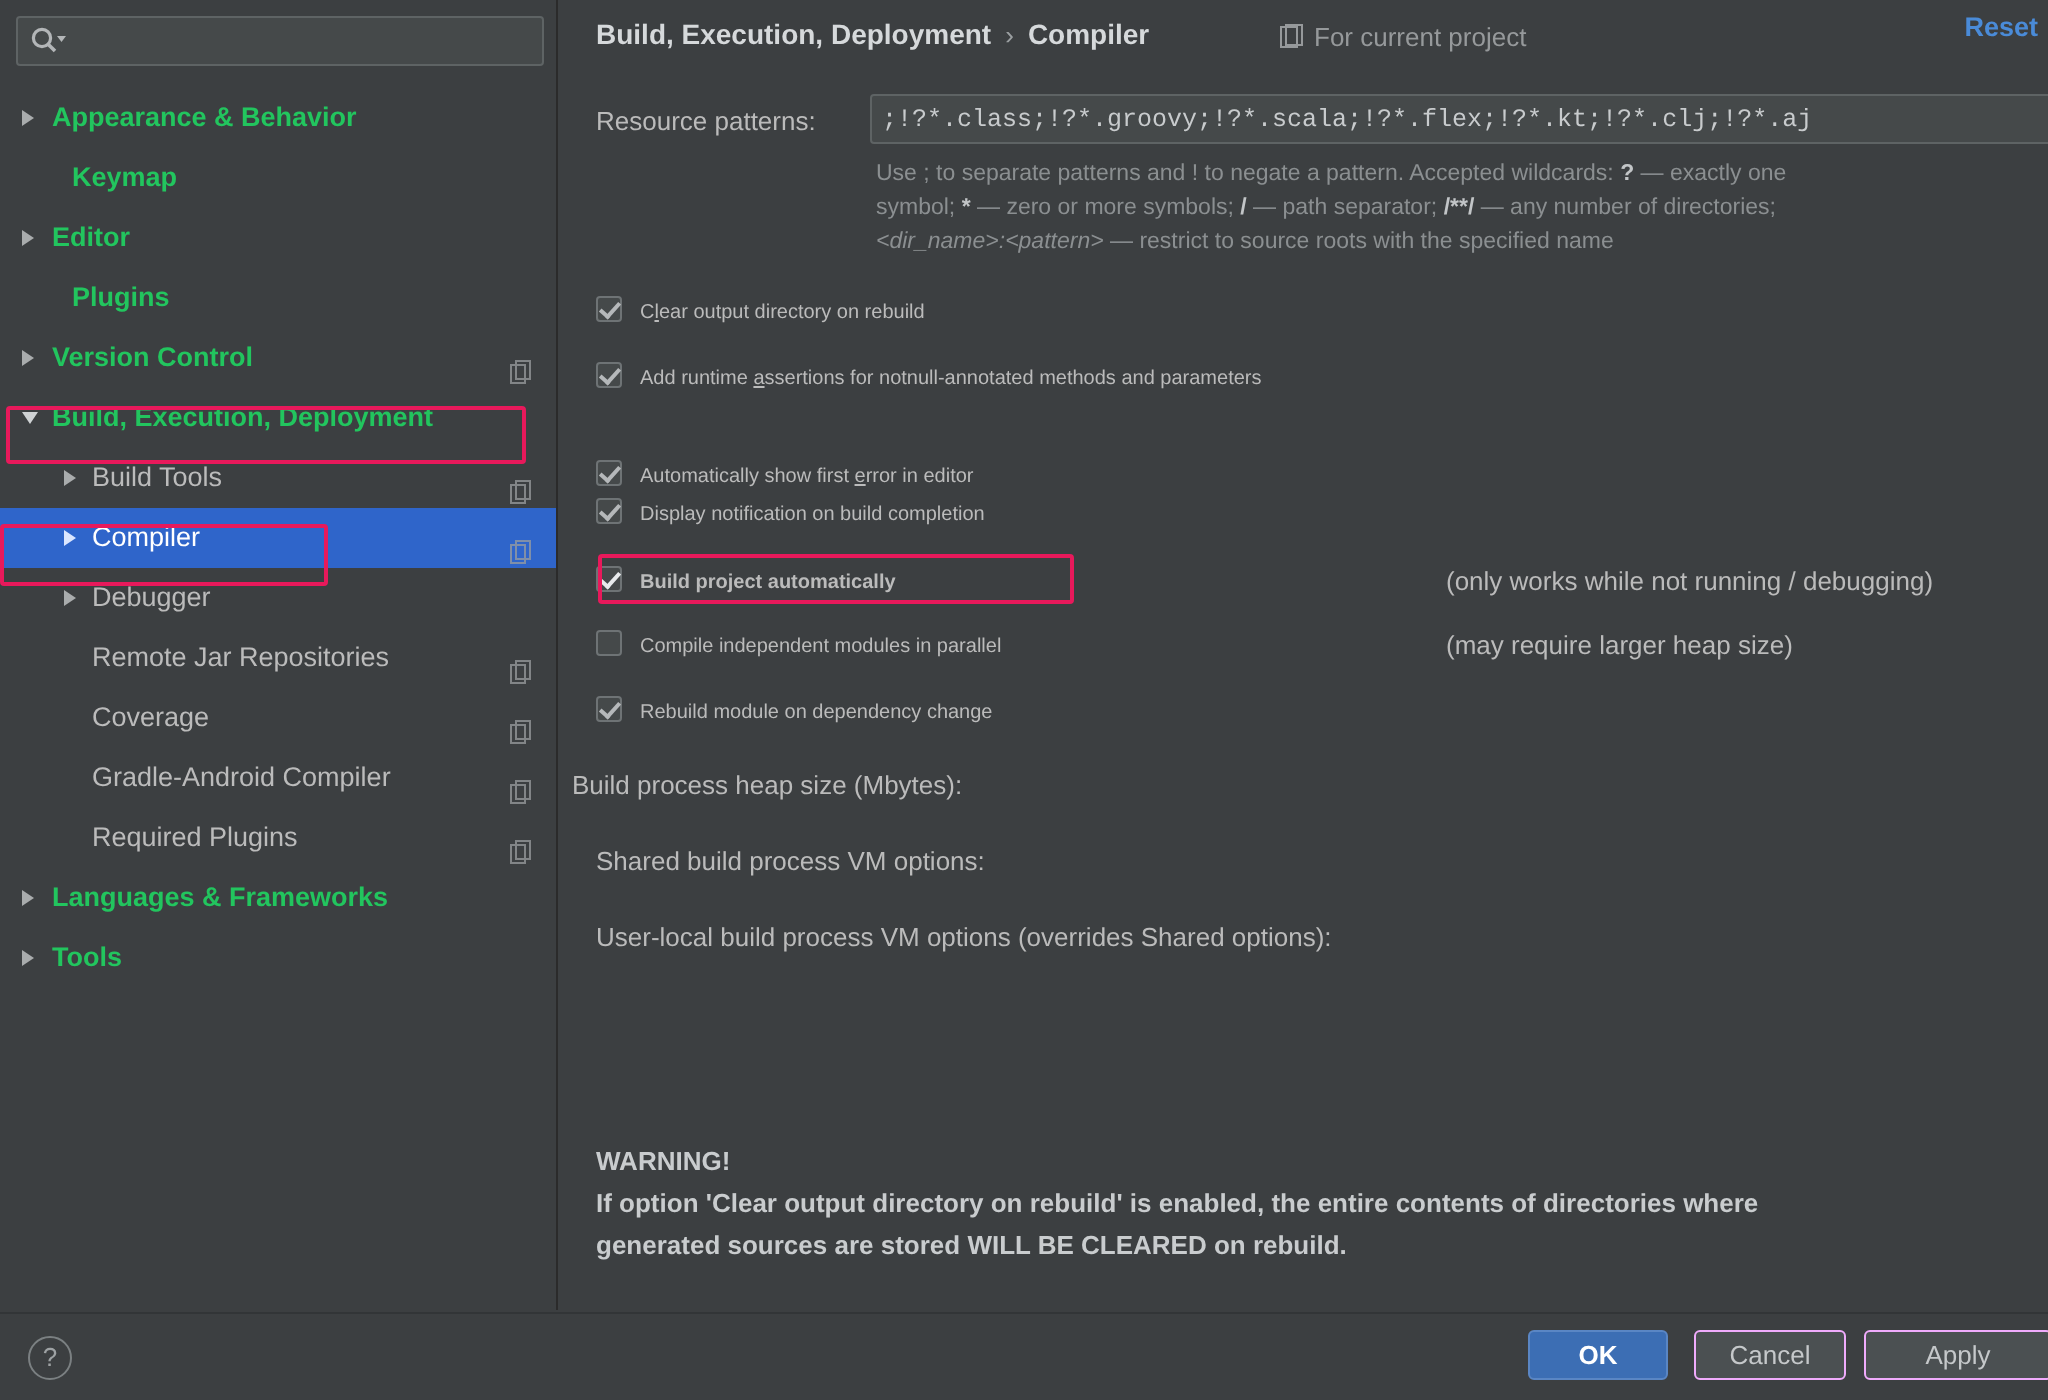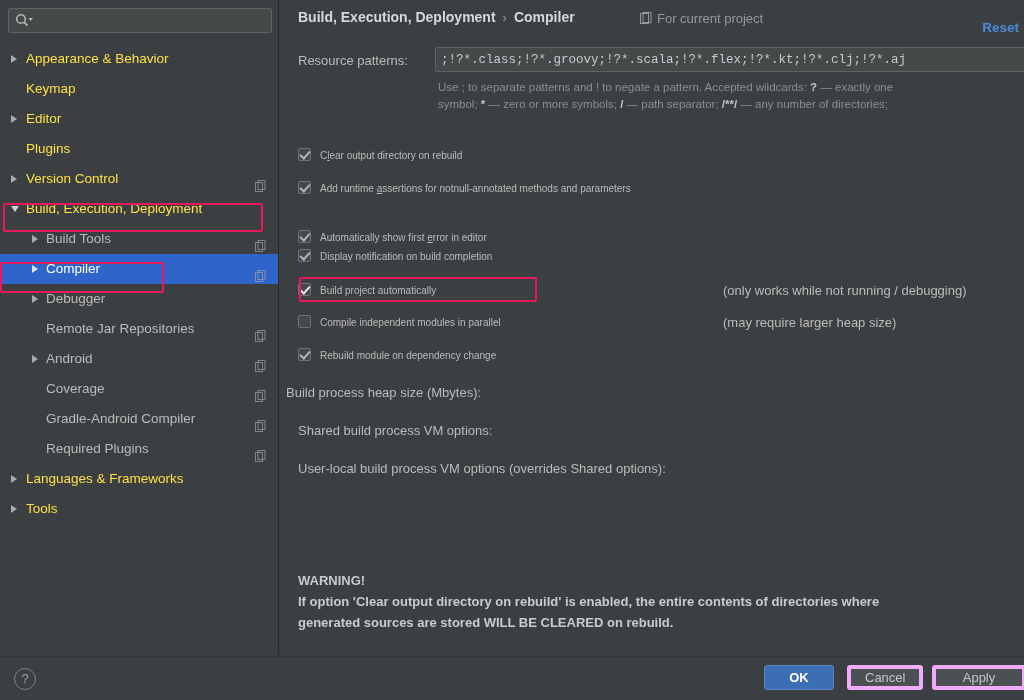--- a/index.html
+++ b/index.html
@@ -51,22 +51,22 @@
   #tree { position: absolute; left: 0; top: 44px; right: 0; }
   .tree-row {
     position: relative;
     height: 30px;
     line-height: 30px;
     font-size: 13.5px;
     color: #bbbbbb;
     white-space: nowrap;
     cursor: default;
   }
-  .tree-row.lvl0 { padding-left: 26px; font-weight: normal; color: #fde047; }
-  .tree-row.lvl0.noarrow { padding-left: 26px; }
+  .tree-row.lvl0 { padding-left: 26px; font-weight: bold; color: #22c55e; }
+  .tree-row.lvl0.noarrow { padding-left: 36px; }
   .tree-row.lvl1 { padding-left: 46px; }
   .tree-row.selected { background: #2f65ca; color: #ffffff; }
   .arrow {
     position: absolute;
     top: 50%;
     margin-top: -4px;
     width: 0; height: 0;
   }
   .arrow.right {
     border-left: 6px solid #a9acad;
@@ -113,21 +113,21 @@
   #scope {
     position: absolute;
     left: 360px; top: 11px;
     font-size: 13px;
     color: #96999b;
     white-space: nowrap;
   }
   #scope .sico { display: inline-block; vertical-align: -2px; margin-right: 5px; }
   #reset-link {
     position: absolute;
-    right: 5px; top: 20px;
+    right: 5px; top: 6px;
     font-size: 13.5px; font-weight: bold;
     color: #4a8bd8;
     cursor: pointer;
   }
 
   .lbl {
     position: absolute;
     font-size: 13px;
     color: #bbbbbb;
     white-space: nowrap;
@@ -226,21 +226,21 @@
   .dlg-btn {
     position: absolute;
     top: 665px;
     height: 25px;
     min-width: 70px;
     padding: 0 14px;
     border-radius: 3px;
     font-family: "Liberation Sans", sans-serif;
     font-size: 13px;
     cursor: pointer;
-    border: 4px solid #f0abfc;
+    border: 1px solid #f0abfc;
     background: #4b5052;
     color: #c5c8ca;
   }
   #ok-btn {
     left: 764px;
     background: #3c6eb4;
     border: 1px solid #5a86c4;
     color: #ffffff;
     font-weight: bold;
     width: 54px;
@@ -294,24 +294,20 @@
             </svg></span></div>
         <div class="tree-row lvl1 selected"><span class="arrow right"></span><span>Compiler</span><span class="copy-ico"><svg width="11" height="12" viewBox="0 0 11 12">
               <rect x="0.5" y="2.5" width="7" height="9" fill="none" stroke="#9a9d9f" stroke-width="1"></rect>
               <rect x="3" y="0.5" width="7" height="9" fill="none" stroke="#9a9d9f" stroke-width="1"></rect>
             </svg></span></div>
         <div class="tree-row lvl1"><span class="arrow right"></span><span>Debugger</span></div>
         <div class="tree-row lvl1 noarrow"><span>Remote Jar Repositories</span><span class="copy-ico"><svg width="11" height="12" viewBox="0 0 11 12">
               <rect x="0.5" y="2.5" width="7" height="9" fill="none" stroke="#9a9d9f" stroke-width="1"></rect>
               <rect x="3" y="0.5" width="7" height="9" fill="none" stroke="#9a9d9f" stroke-width="1"></rect>
             </svg></span></div>
-        <div class="tree-row lvl1"><span class="arrow right"></span><span>Android</span><span class="copy-ico"><svg width="11" height="12" viewBox="0 0 11 12">
-              <rect x="0.5" y="2.5" width="7" height="9" fill="none" stroke="#9a9d9f" stroke-width="1"></rect>
-              <rect x="3" y="0.5" width="7" height="9" fill="none" stroke="#9a9d9f" stroke-width="1"></rect>
-            </svg></span></div>
         <div class="tree-row lvl1 noarrow"><span>Coverage</span><span class="copy-ico"><svg width="11" height="12" viewBox="0 0 11 12">
               <rect x="0.5" y="2.5" width="7" height="9" fill="none" stroke="#9a9d9f" stroke-width="1"></rect>
               <rect x="3" y="0.5" width="7" height="9" fill="none" stroke="#9a9d9f" stroke-width="1"></rect>
             </svg></span></div>
         <div class="tree-row lvl1 noarrow"><span>Gradle-Android Compiler</span><span class="copy-ico"><svg width="11" height="12" viewBox="0 0 11 12">
               <rect x="0.5" y="2.5" width="7" height="9" fill="none" stroke="#9a9d9f" stroke-width="1"></rect>
               <rect x="3" y="0.5" width="7" height="9" fill="none" stroke="#9a9d9f" stroke-width="1"></rect>
             </svg></span></div>
         <div class="tree-row lvl1 noarrow"><span>Required Plugins</span><span class="copy-ico"><svg width="11" height="12" viewBox="0 0 11 12">
               <rect x="0.5" y="2.5" width="7" height="9" fill="none" stroke="#9a9d9f" stroke-width="1"></rect>
@@ -342,28 +338,31 @@
     <div class="lbl" id="res-label">Resource patterns:</div>
     <input id="res-input" type="text" value=";!?*.class;!?*.groovy;!?*.scala;!?*.flex;!?*.kt;!?*.clj;!?*.aj" style="">
 
     <div id="res-help">
       <div>
         <span>Use ; to separate patterns and ! to negate a pattern. Accepted wildcards: </span><b>?</b><span> — exactly one</span>
       </div>
       <div>
         <span>symbol; </span><b>*</b><span> — zero or more symbols; </span><b>/</b><span> — path separator; </span><b>/**/</b><span> — any number of directories;</span>
       </div>
+      <div>
+        <i>&lt;dir_name&gt;:&lt;pattern&gt;</i><span> — restrict to source roots with the specified name</span>
+      </div>
     </div>
 
     <div id="cb-container">
         <div class="cb-row" style="top: 148px;"><span class="cbox checked"></span><span>C</span><span class="mn">l</span><span>ear output directory on rebuild</span></div>
         <div class="cb-row" style="top: 181px;"><span class="cbox checked"></span><span>Add runtime </span><span class="mn">a</span><span>ssertions for notnull-annotated methods and parameters</span></div>
         <div class="cb-row" style="top: 230px;"><span class="cbox checked"></span><span>Automatically show first </span><span class="mn">e</span><span>rror in editor</span></div>
         <div class="cb-row" style="top: 249px;"><span class="cbox checked"></span><span>Display notification on build completion</span></div>
-        <div class="cb-row" style="top: 283px;"><span class="cbox checked bright"></span><span>Build project automatically</span></div>
+        <div class="cb-row" style="top: 283px; font-weight: bold;"><span class="cbox checked bright"></span><span>Build project automatically</span></div>
         <div class="note" style="top: 283px; left: 443px;">(only works while not running / debugging)</div>
         <div class="cb-row" style="top: 315px;"><span class="cbox"></span><span>Compile independent modules in parallel</span></div>
         <div class="note" style="top: 315px; left: 443px;">(may require larger heap size)</div>
         <div class="cb-row" style="top: 348px;"><span class="cbox checked"></span><span>Rebuild module on dependency change</span></div>
       </div>
 
     <div id="fields-container">
         <div class="lbl" style="left: 6px; top: 385px;">Build process heap size (Mbytes):</div>
         <div class="lbl" style="left: 18px; top: 423px;">Shared build process VM options:</div>
         <div class="lbl" style="left: 18px; top: 461px;">User-local build process VM options (overrides Shared options):</div>

